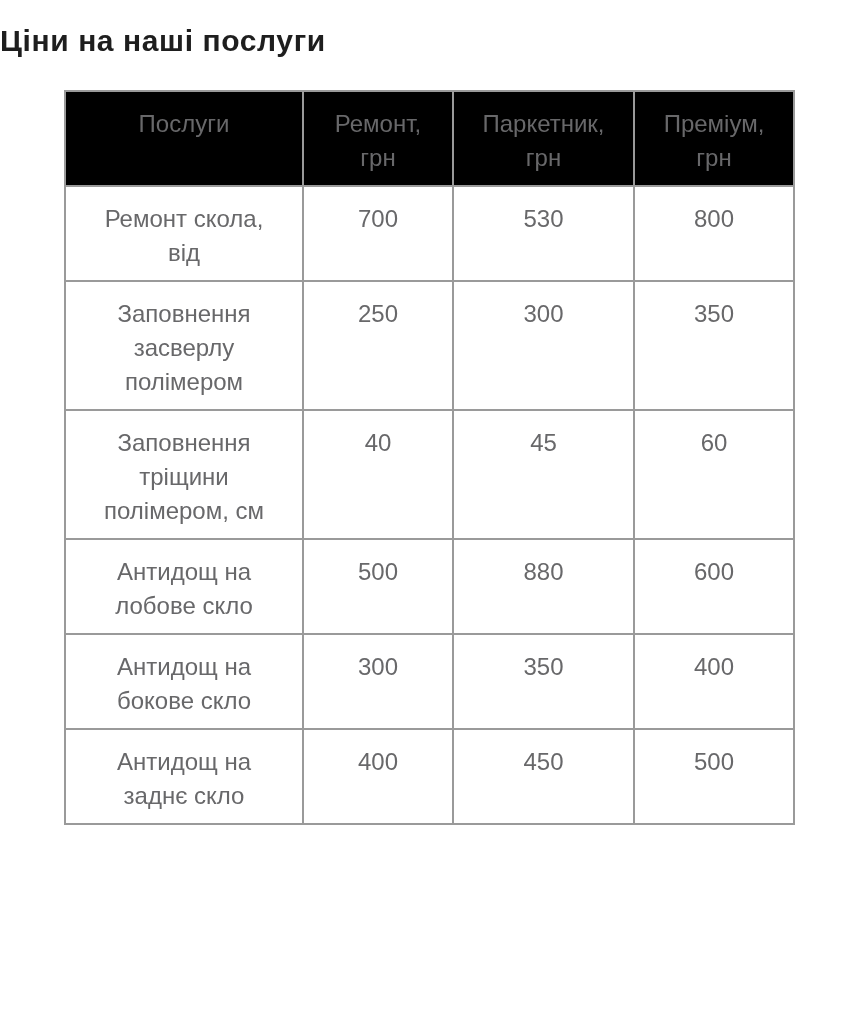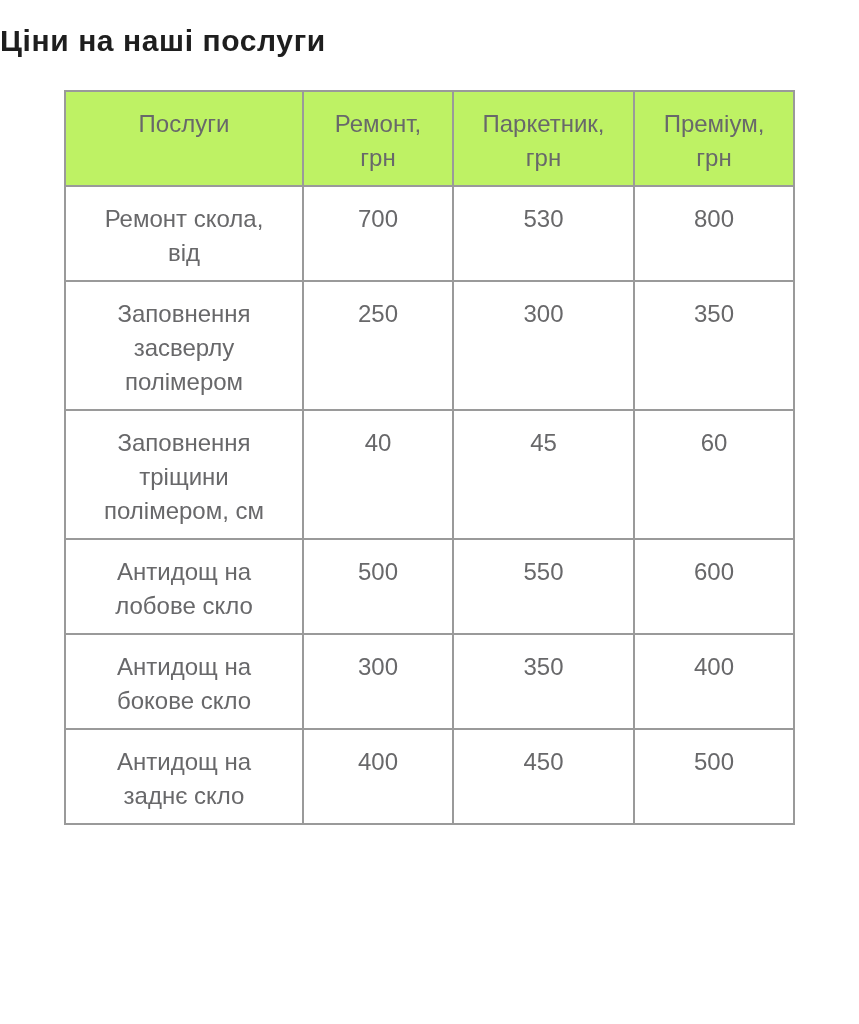--- a/index.html
+++ b/index.html
@@ -40,21 +40,21 @@
     text-align: center;
     vertical-align: top;
     padding: 15px 10px 10px;
     font-size: 24px;
     line-height: 34px;
     font-weight: 400;
     color: #68686a;
     white-space: pre-line;
   }
   .price-table thead th {
-    background: #bef264;
+    background: #000000;
     margin-top: 42px;
   }
   .price-table td.service-cell {
     padding-left: 22px;
     padding-right: 22px;
     text-align: center;
   }
 </style>
 </head>
 <body>
@@ -100,21 +100,21 @@
 тріщини
 полімером, см</td>
       <td>40</td>
       <td>45</td>
       <td>60</td>
     </tr>
     <tr>
       <td class="service-cell">Антидощ на
 лобове скло</td>
       <td>500</td>
-      <td>550</td>
+      <td>880</td>
       <td>600</td>
     </tr>
     <tr>
       <td class="service-cell">Антидощ на
 бокове скло</td>
       <td>300</td>
       <td>350</td>
       <td>400</td>
     </tr>
     <tr>

